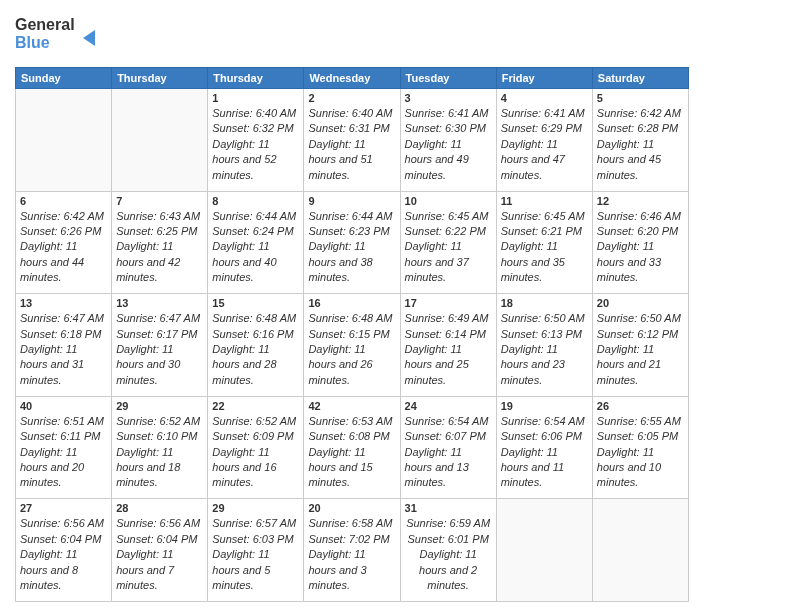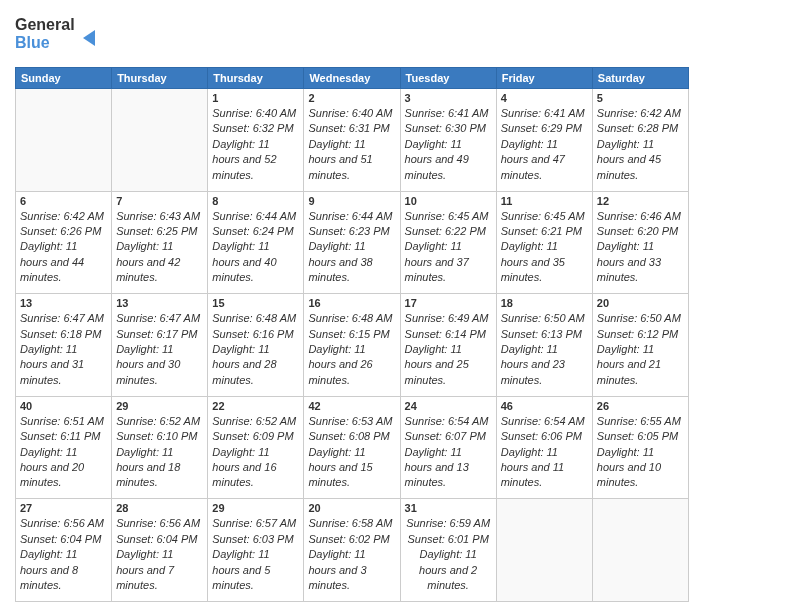--- a/index.html
+++ b/index.html
@@ -261,21 +261,21 @@
 Sunset: 6:08 PM
 Daylight: 11 hours and 15 minutes.</div>
           </td>
           <td>
             <div class="day-number">24</div>
             <div class="day-info" style="white-space: pre-line;">Sunrise: 6:54 AM
 Sunset: 6:07 PM
 Daylight: 11 hours and 13 minutes.</div>
           </td>
           <td>
-            <div class="day-number">46</div>
+            <div class="day-number">19</div>
             <div class="day-info" style="white-space: pre-line;">Sunrise: 6:54 AM
 Sunset: 6:06 PM
 Daylight: 11 hours and 11 minutes.</div>
           </td>
           <td>
             <div class="day-number">26</div>
             <div class="day-info" style="white-space: pre-line;">Sunrise: 6:55 AM
 Sunset: 6:05 PM
 Daylight: 11 hours and 10 minutes.</div>
           </td>
@@ -295,21 +295,21 @@
           </td>
           <td>
             <div class="day-number">29</div>
             <div class="day-info" style="white-space: pre-line;">Sunrise: 6:57 AM
 Sunset: 6:03 PM
 Daylight: 11 hours and 5 minutes.</div>
           </td>
           <td>
             <div class="day-number">20</div>
             <div class="day-info" style="white-space: pre-line;">Sunrise: 6:58 AM
-Sunset: 6:02 PM
+Sunset: 7:02 PM
 Daylight: 11 hours and 3 minutes.</div>
           </td>
           <td>
             <div class="day-number">31</div>
             <div class="day-info" style="white-space: pre-line; text-align: center;">Sunrise: 6:59 AM
 Sunset: 6:01 PM
 Daylight: 11 hours and 2 minutes.</div>
           </td>
           <td class="empty"></td>
           <td class="empty"></td>

